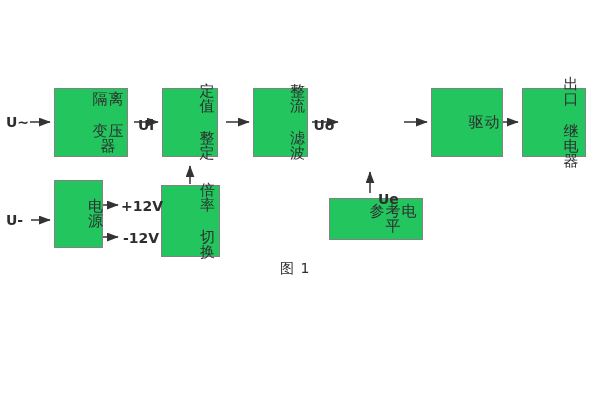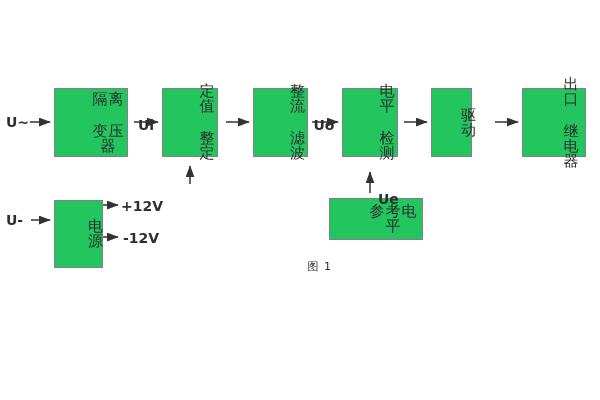--- a/index.html
+++ b/index.html
@@ -45,23 +45,23 @@
     color: #2e2e2e;
     font-size: 14px;
     font-weight: 600;
     line-height: 1;
     white-space: nowrap;
   }
   .siglabel.center { text-align: center; margin-top: 16px; }
   .caption {
     position: absolute;
     color: #2e2e2e;
-    font-size: 11px;
+    font-size: 14px;
     line-height: 1;
-    text-align: right;
+    text-align: left;
     letter-spacing: 1px;
   }
 </style>
 </head>
 <body>
 
 <div class="canvas">
 
   <svg class="arrows" viewBox="0 0 600 400" xmlns="http://www.w3.org/2000/svg">
     <defs>
@@ -87,34 +87,34 @@
     <span>变压器</span>
   </div>
   <div class="box two-line" style="left:162px; top:88px; width:56px; height:69px;">
     <span>定值</span>
     <span>整定</span>
   </div>
   <div class="box two-line" style="left:253px; top:88px; width:55px; height:69px;">
     <span>整流</span>
     <span>滤波</span>
   </div>
-  <div class="box two-line" style="left:342px; top:88px; width:56px; height:69px;">
-    <span>电平</span>
-    <span>检测</span>
-  </div>
-  <div class="box" style="left:431px; top:88px; width:41px; height:69px;">
+  <div class="box" style="left:431px; top:88px; width:72px; height:69px;">
     <span>驱动</span>
   </div>
   <div class="box two-line" style="left:522px; top:88px; width:64px; height:69px;">
     <span>出口</span>
     <span>继电器</span>
   </div>
 
-  <div class="box" style="left:54px; top:200px; width:49px; height:68px;">
+  <div class="box" style="left:54px; top:180px; width:49px; height:68px;">
     <span>电源</span>
+  </div>
+  <div class="box two-line" style="left:161px; top:185px; width:59px; height:72px;">
+    <span>倍率</span>
+    <span>切换</span>
   </div>
   <div class="box" style="left:329px; top:198px; width:94px; height:42px;">
     <span>参考电平</span>
   </div>
 
   <div class="siglabel" style="left:6px; top:115px;">U~</div>
   <div class="siglabel" style="left:6px; top:213px;">U-</div>
   <div class="siglabel center" style="left:132px; top:102px; width:28px;">Ui</div>
   <div class="siglabel center" style="left:309px; top:102px; width:30px;text-align:center;">Uo</div>
   <div class="siglabel" style="left:378px; top:192px;">Ue</div>

